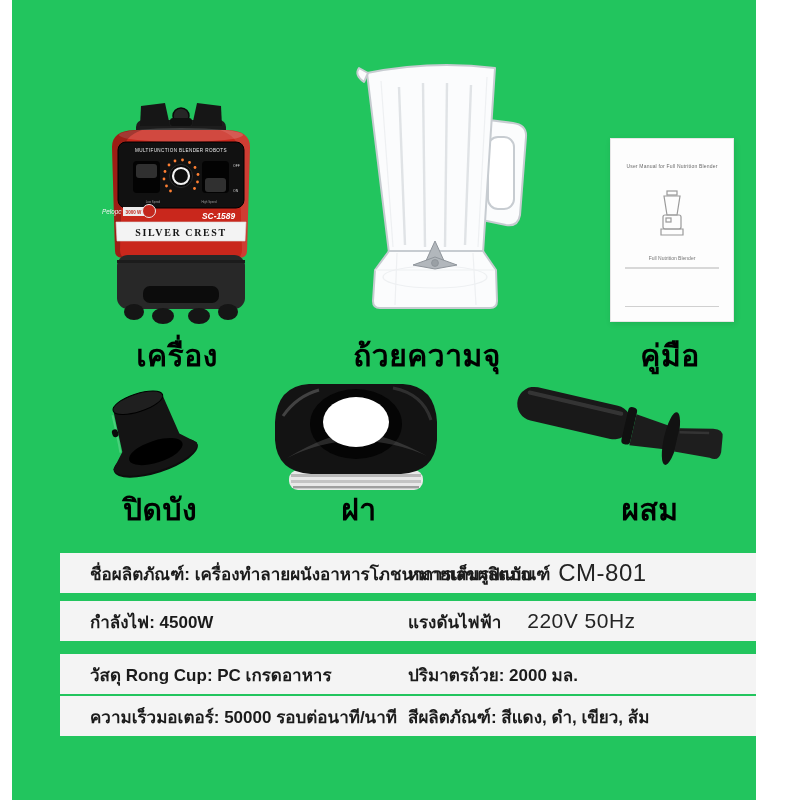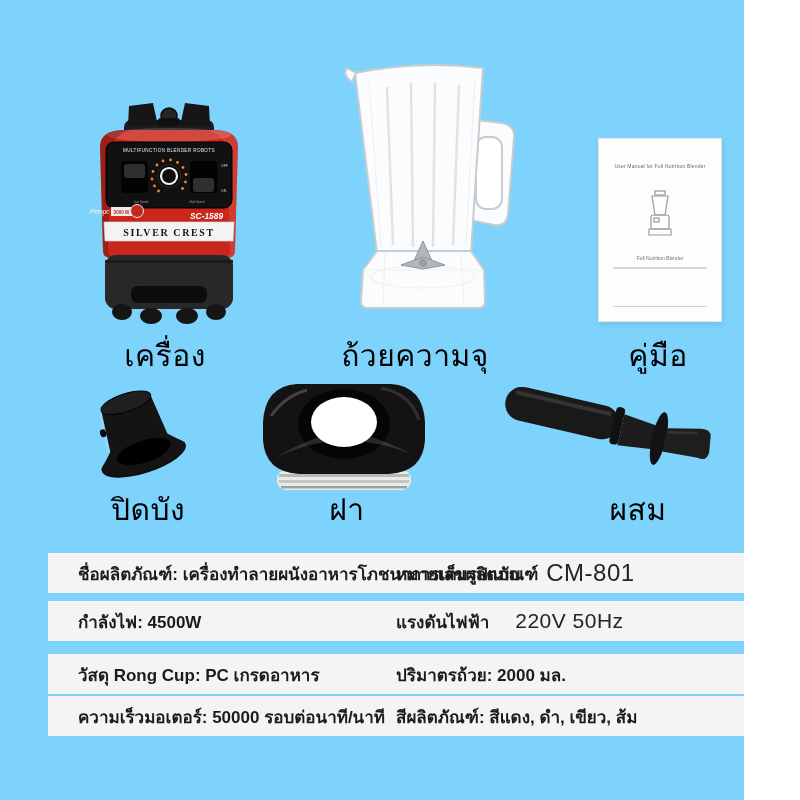--- a/index.html
+++ b/index.html
@@ -1,19 +1,19 @@
 <!DOCTYPE html>
 <html><head>
 <meta charset="utf-8">
 <style>
   html,body { margin:0; padding:0; background:#fff; }
-  .stage { position:relative; width:744px; height:800px; background:#7dd3fc; overflow:hidden;
-           font-family:"Liberation Sans","DejaVu Sans",sans-serif; }
+  .stage { position:relative; width:744px; height:800px; background:#22c55e; overflow:hidden;
+           font-family:"Liberation Sans","DejaVu Sans",sans-serif;margin-left:12px; }
   .abs { position:absolute; }
-  .part-label { position:absolute; transform:translateX(-50%); font-size:30px; font-weight:400;
+  .part-label { position:absolute; transform:translateX(-50%); font-size:30px; font-weight:700;
                 color:#000; white-space:nowrap; letter-spacing:0.5px; }
   
   .spec-table { position:absolute; left:48px; top:553px; width:705px; height:230px; }
   .spec-row { position:absolute; left:0; width:705px; height:40px; background:#f4f4f4; }
   .cell-left { position:absolute; left:30px; top:0; height:40px; display:flex; align-items:center; white-space:nowrap; }
   .cell-right { position:absolute; left:348px; top:0; height:40px; display:flex; align-items:center; white-space:nowrap; }
   .thai { font-size:17px; font-weight:600; color:#1b1b1b; }
   .big { font-size:24px; font-weight:400; color:#242424; letter-spacing:0.5px; }
   .ml8 { margin-left:8px; } .ml12 { margin-left:12px; } .ml26 { margin-left:26px; }
   

